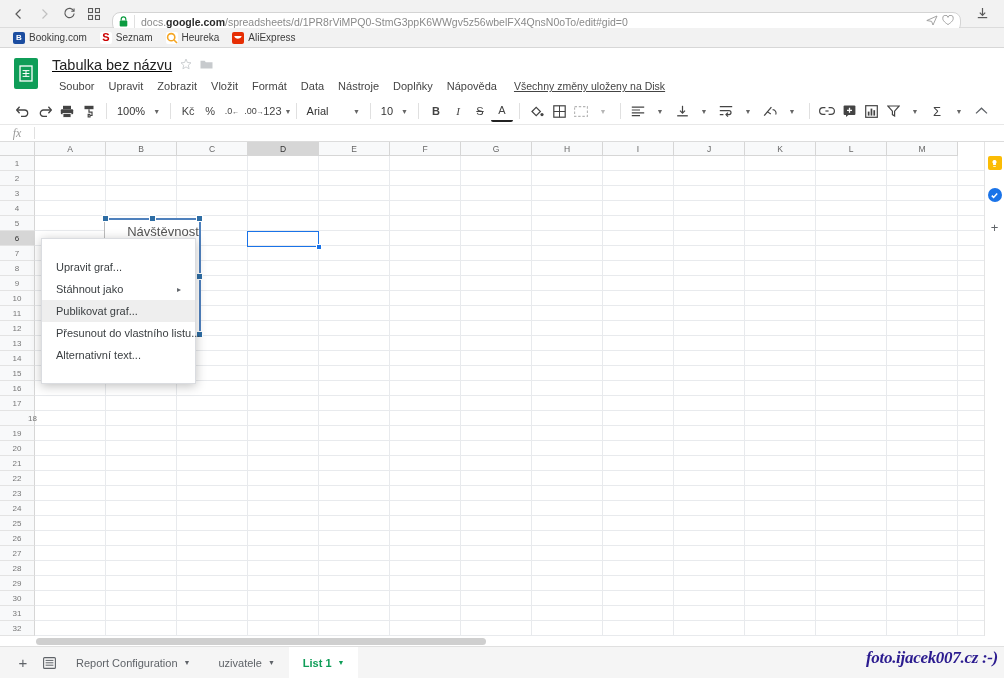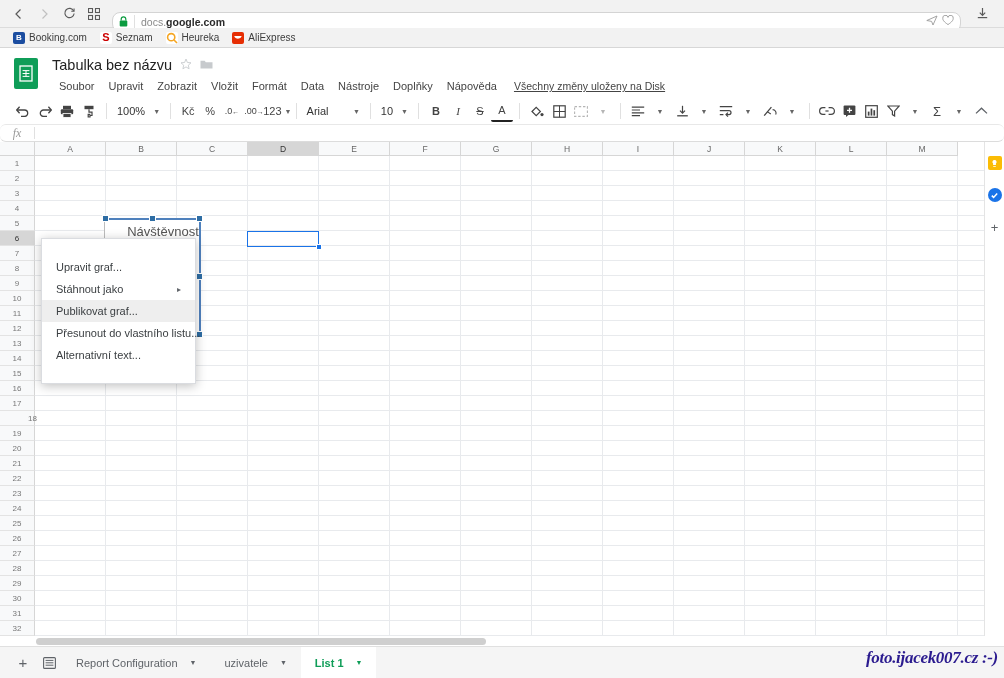--- a/index.html
+++ b/index.html
@@ -55,21 +55,21 @@
 
   
   .sheets-head {
     position:absolute; left:0; top:49px; width:1004px; height:49px; background:#fff;
   }
   .logo {
     position:absolute; left:14px; top:9px; width:24px; height:31px;
     background:#0f9d58; border-radius:2px;
     display:flex; align-items:center; justify-content:center;
   }
-  .doc-title-row { position:absolute; left:52px; top:7px; display:flex; align-items:center; gap:8px;}
+  .doc-title-row { position:absolute; left:52px; top:7px; display:flex; align-items:center; gap:8px;text-decoration:underline;}
   .doc-title { font-size:14.5px; color:#222; font-family:"Liberation Sans", sans-serif; }
   .star-ic, .folder-ic { opacity:.55; }
   .menubar { position:absolute; left:52px; top:29px; display:flex; align-items:center; gap:0; }
   .menu-item { font-size:11px; color:#444; padding:2px 7px; border-radius:2px; white-space:nowrap;}
   .save-status {
     font-size:10.5px; color:#444; margin-left:10px; text-decoration:underline; white-space:nowrap;
   }
   .head-right { position:absolute; right:12px; top:10px; display:flex; align-items:center; gap:14px; }
   .hr-ic { width:22px; height:22px; display:flex; align-items:center; justify-content:center; color:#5f6368;}
   .share-btn {
@@ -99,21 +99,21 @@
   .tb-100 { width:56px; }
   .tb-font { width:112px; }
   .tb-size { width:48px; }
   .tb-grey { color:#b5b5b5; }
   .collapse { margin-left:auto; color:#5f6368; }
 
   
   .formula-bar {
     position:absolute; left:0; top:124px; width:1004px; height:18px;
     background:#fff; border-top:1px solid #e8e8e8; border-bottom:1px solid #dcdcdc;
-    display:flex; align-items:center;border-radius:6px;
+    display:flex; align-items:center;
   }
   .fx { width:34px; text-align:center; font-style:italic; font-family:"Liberation Serif", serif;
         font-size:12px; color:#9a9a9a; }
   .fx-div { width:1px; height:12px; background:#e0e0e0; }
   .formula-input { flex:1; height:18px; }
 
   
   .grid-wrap { position:absolute; left:0; top:142px; width:1004px; height:500px; background:#fff; overflow:hidden;}
   .colhdr { position:absolute; left:0; top:0; height:14px; display:flex; }
   .corner { width:35px; height:14px; background:#f8f9fa; border-right:1px solid #d6d6d6; border-bottom:1px solid #d6d6d6;}
@@ -174,21 +174,21 @@
   .hscroll-track { position:absolute; left:36px; top:2px; width:930px; height:7px; background:#fff;}
   .hscroll-thumb { position:absolute; left:36px; top:2px; width:450px; height:7px; background:#cfcfcf; border-radius:4px;}
   .vscroll-thumb { position:absolute; right:3px; top:150px; width:7px; height:110px; background:#d6d6d6; border-radius:4px;}
 
   .tabbar {
     position:absolute; left:0; top:646px; width:1004px; height:32px;
     background:#f5f5f5; border-top:1px solid #e0e0e0; display:flex; align-items:center; padding:0 10px;
   }
   .tb-ic { width:26px; height:26px; display:flex; align-items:center; justify-content:center; color:#5f6368; font-size:15px;}
   .sheet-tab {
-    height:32px; display:flex; align-items:center; gap:12px; padding:0 14px;
+    height:32px; display:flex; align-items:center; gap:6px; padding:0 14px;
     font-size:11px; color:#5f6368; white-space:nowrap;
   }
   .sheet-tab.active { background:#fff; color:#0f9d58; font-weight:bold; }
   .sheet-tab .caret { font-size:7px; }
   .watermark {
     position:absolute; right:6px; top:648px;
     font-family:"Liberation Serif", serif; font-style:italic; font-weight:bold;
     font-size:17px; color:#2b1b8f; letter-spacing:-0.3px; white-space:nowrap;
   }
 
@@ -238,20 +238,21 @@
     <div class="omnibox">
       <span class="lock-ic">
         <svg width="9" height="11" viewBox="0 0 9 11">
           <path d="M2.2 4.6 V3.1 a2.3 2.3 0 0 1 4.6 0 V4.6" fill="none" stroke="#0a9b3f" stroke-width="1.2"></path>
           <rect x="0.7" y="4.4" width="7.6" height="6.1" rx="1" fill="#0a9b3f"></rect>
         </svg>
       </span>
       <span class="omni-div"></span>
       <span class="url-host-pre">docs.</span>
         <span class="url-host">google.com</span>
+        <span class="url-rest">/spreadsheets/d/1PR8rViMPQ0-StmG3ppK6WWgv5z56wbelFX4QnsN0oTo/edit#gid=0</span>
       <span class="omni-right">
         <span>
           <svg width="12" height="11" viewBox="0 0 12 11">
               <path d="M0.8 5.5 L11 1 L7 10 L5.6 6.4 Z" fill="none" stroke="#9a9a9a" stroke-width="0.9"></path>
             </svg>
         </span>
         <span>
           <svg width="12" height="11" viewBox="0 0 12 11">
               <path d="M6 9.6 C2 6.8 0.8 5.2 0.8 3.5 A2.4 2.4 0 0 1 6 2.4 A2.4 2.4 0 0 1 11.2 3.5 C11.2 5.2 10 6.8 6 9.6 Z" fill="none" stroke="#9a9a9a" stroke-width="0.9"></path>
             </svg>

